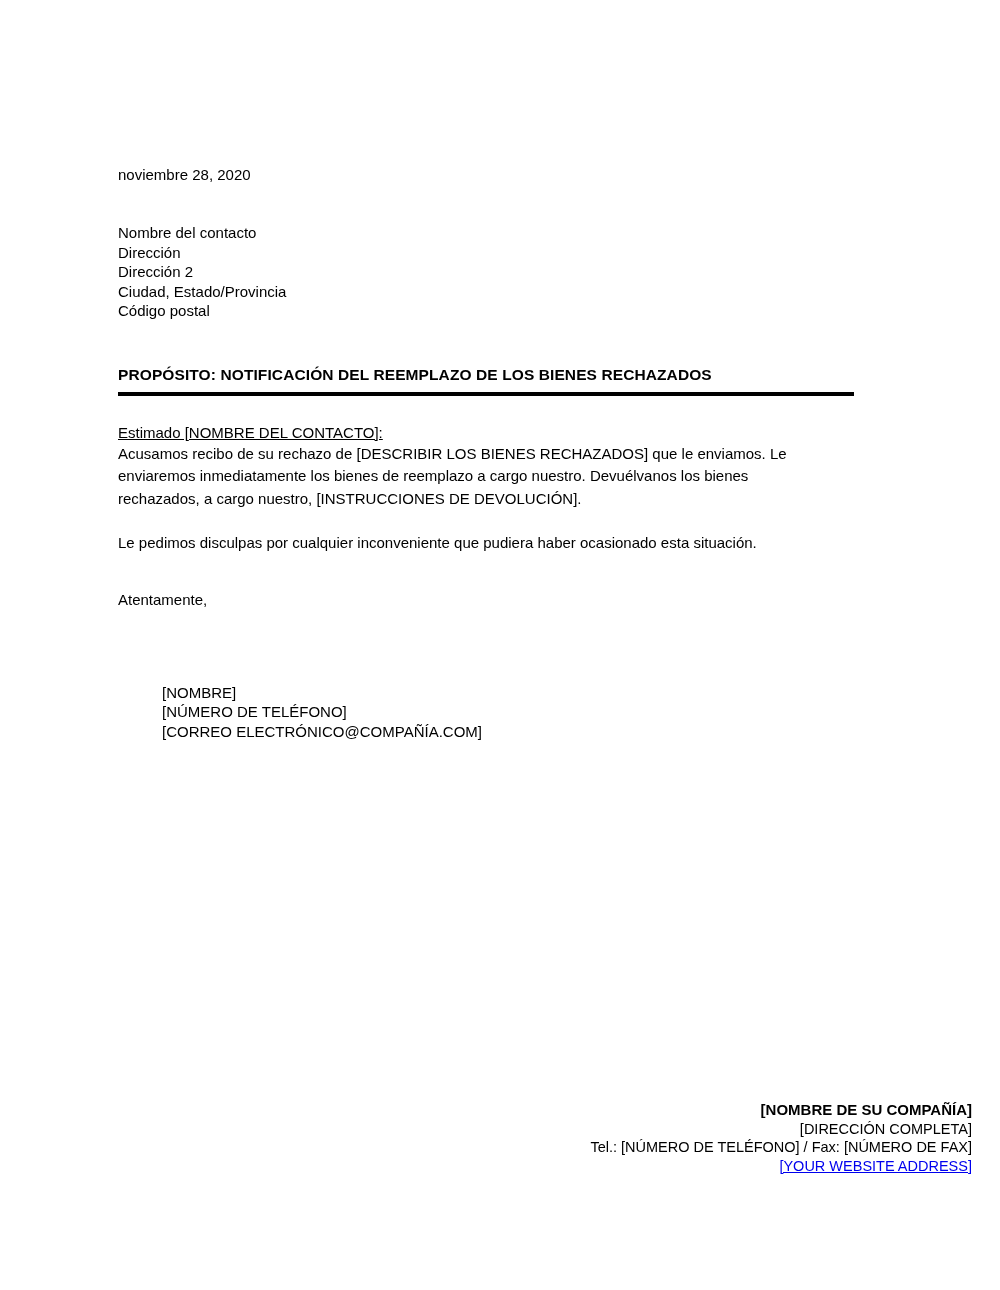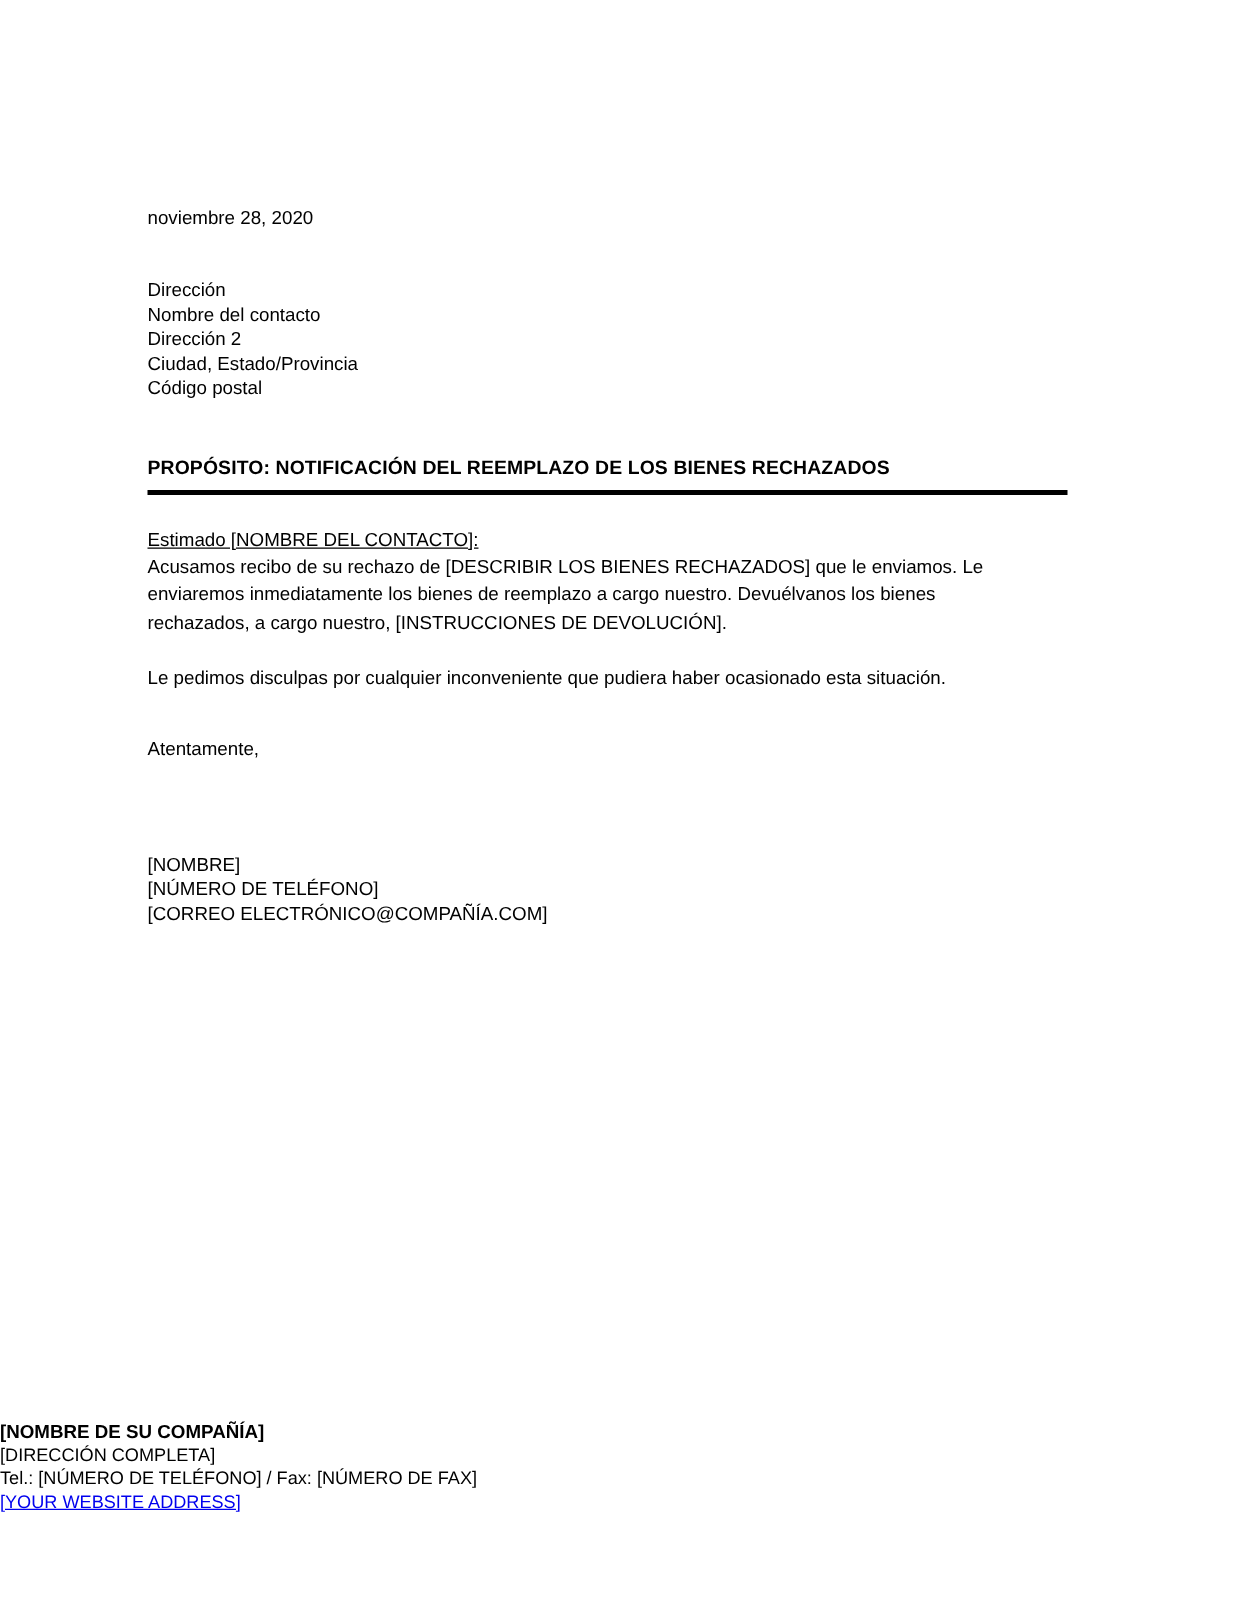--- a/index.html
+++ b/index.html
@@ -52,27 +52,28 @@
   }
   .closing {
     margin-top: 35px;
     font-size: 15px;
     line-height: 20px;
   }
   .signature-block {
     margin-top: 73px;
     font-size: 15px;
     line-height: 19.5px;
+    margin-left: 44px;
   }
   .footer {
     position: absolute;
-    top: 1137px;
+    top: 1101px;
     left: 0;
     right: 0;
-    text-align: left;
+    text-align: right;
     font-size: 14.5px;
     line-height: 18.5px;
   }
   .footer .company {
     font-weight: bold;
     font-size: 15px;
   }
   .footer a {
     color: #0000ee;
     text-decoration: underline;
@@ -81,22 +82,22 @@
 </style>
 </head>
 <body>
 
 <div class="page">
   <div class="content">
 
     <div class="date-line">noviembre 28, 2020</div>
 
     <div class="recipient-block">
+      <div>Nombre del contacto</div>
       <div>Dirección</div>
-      <div>Nombre del contacto</div>
       <div>Dirección 2</div>
       <div>Ciudad, Estado/Provincia</div>
       <div>Código postal</div>
     </div>
 
     <div class="subject-line">PROPÓSITO: NOTIFICACIÓN DEL REEMPLAZO DE LOS BIENES RECHAZADOS</div>
 
     <div class="salutation">Estimado [NOMBRE DEL CONTACTO]:</div>
 
     <div class="paragraph-1">

